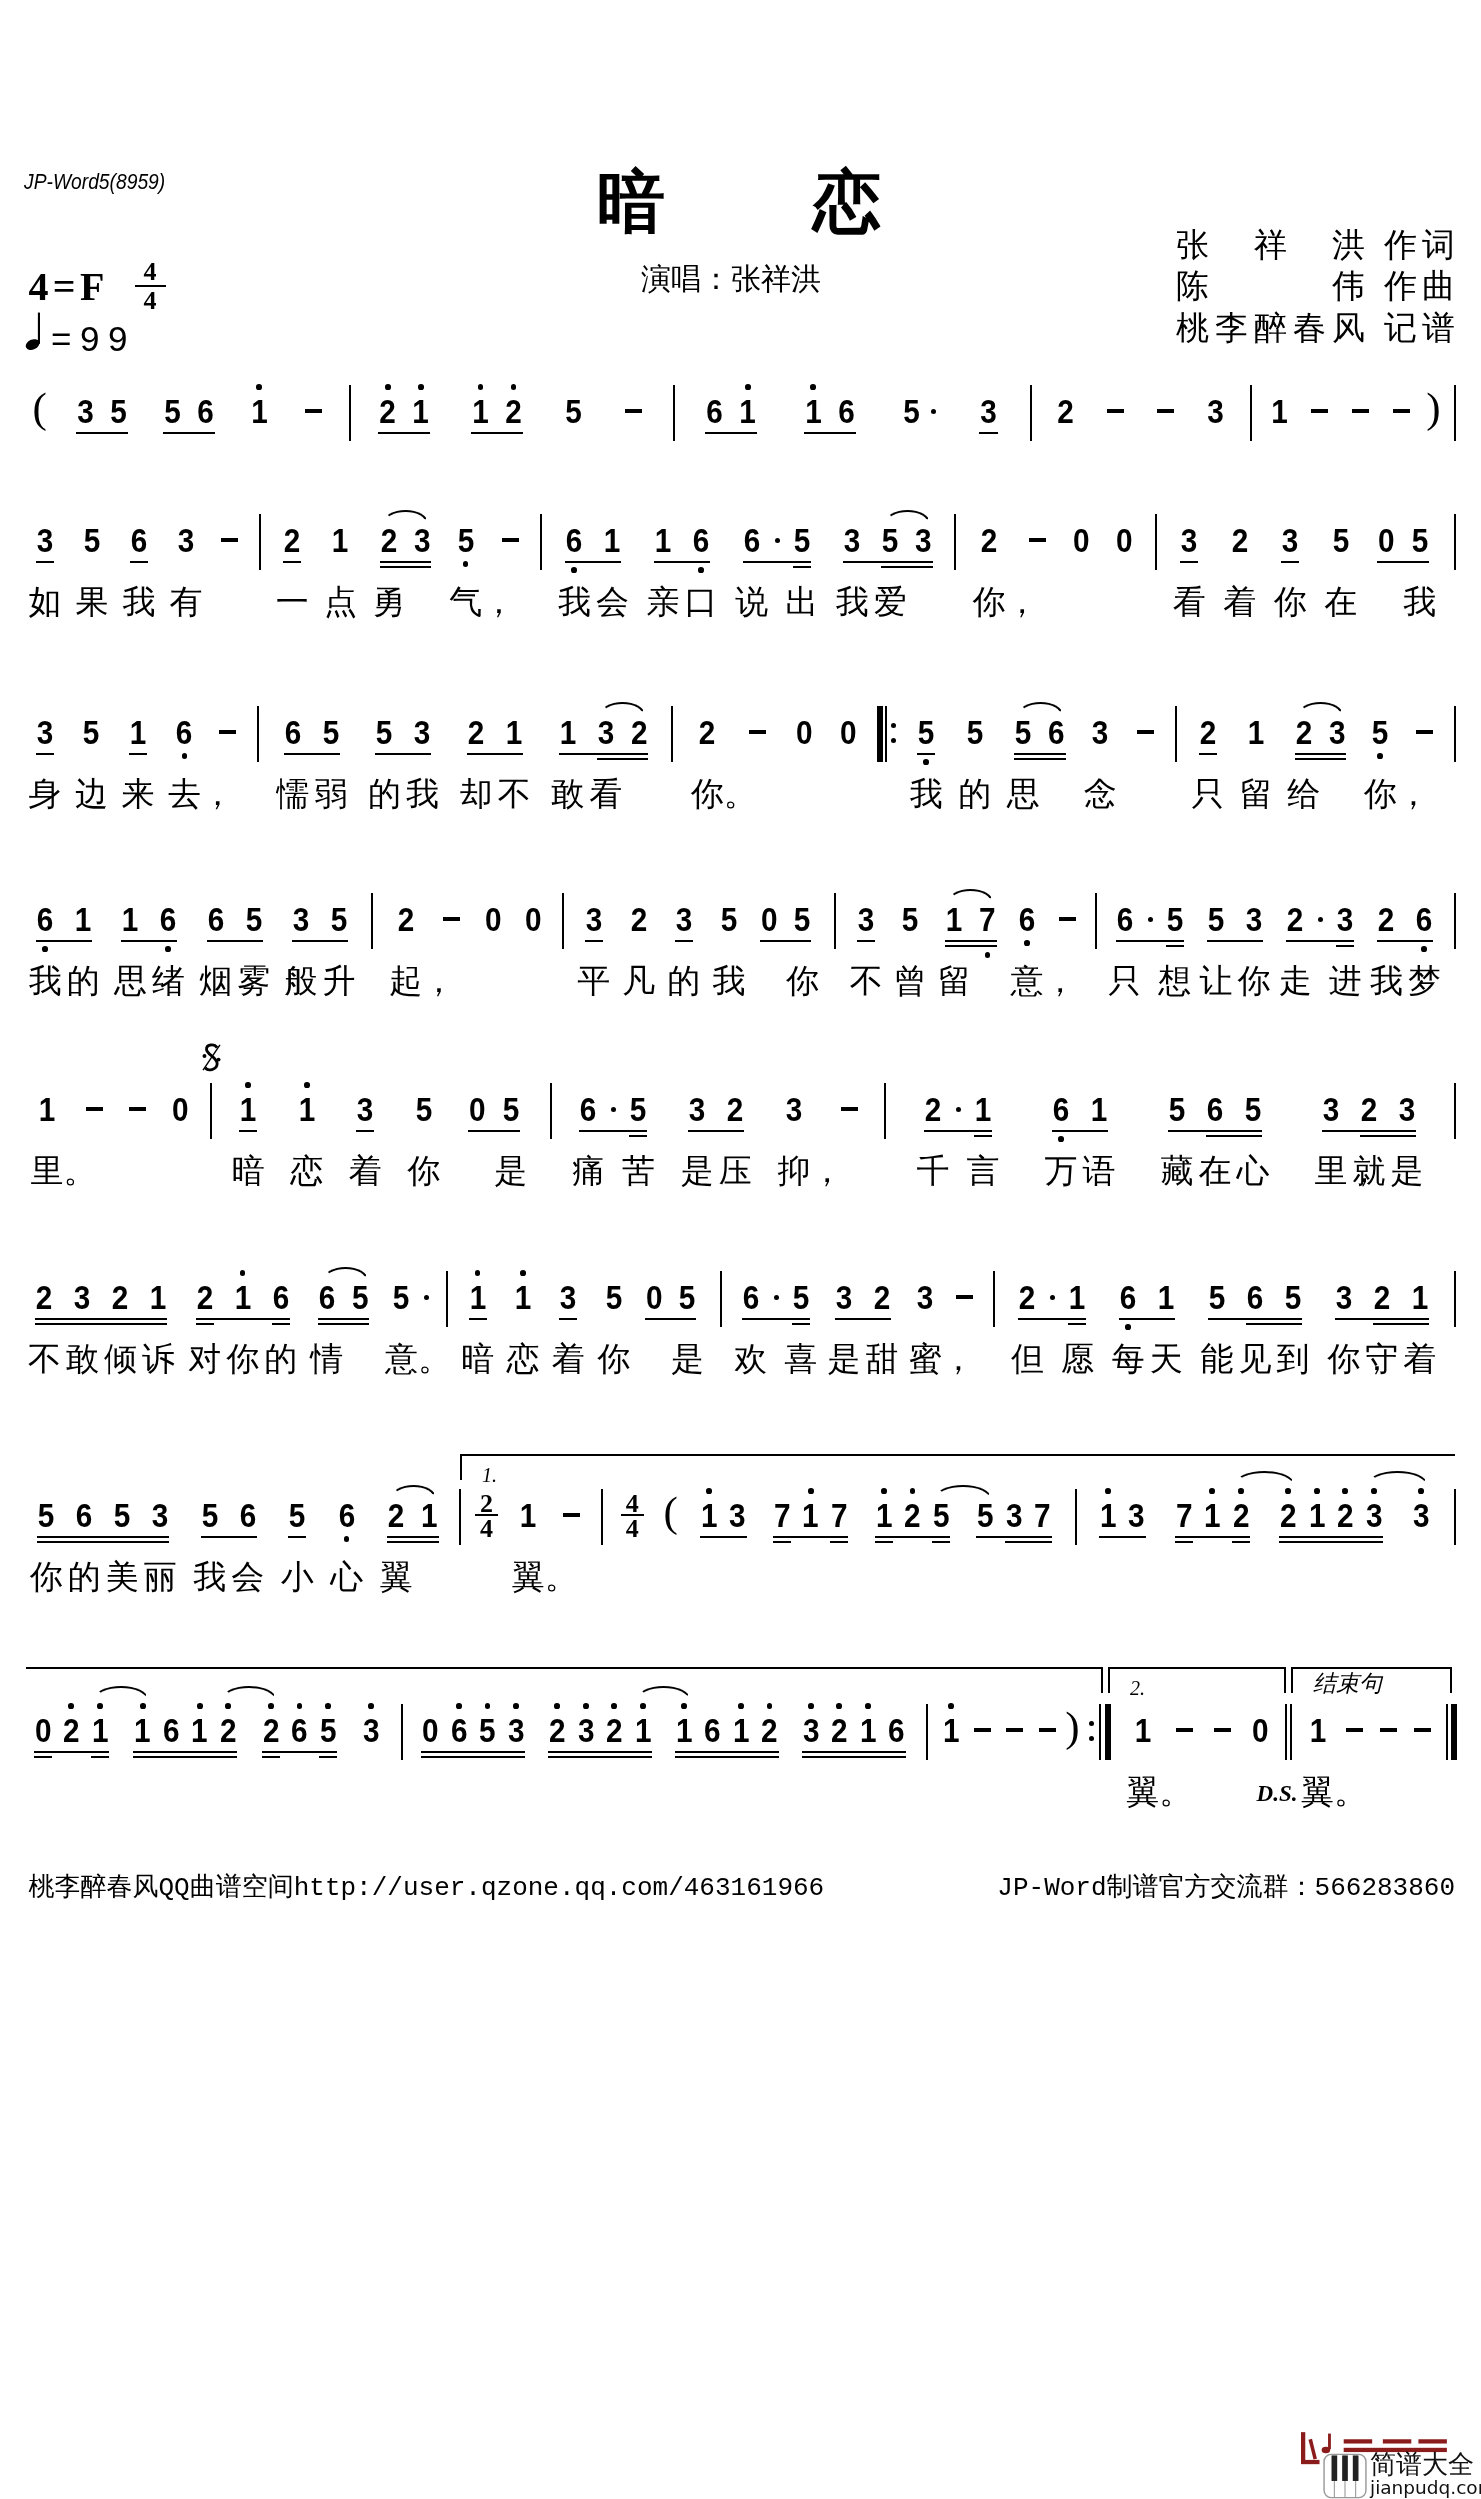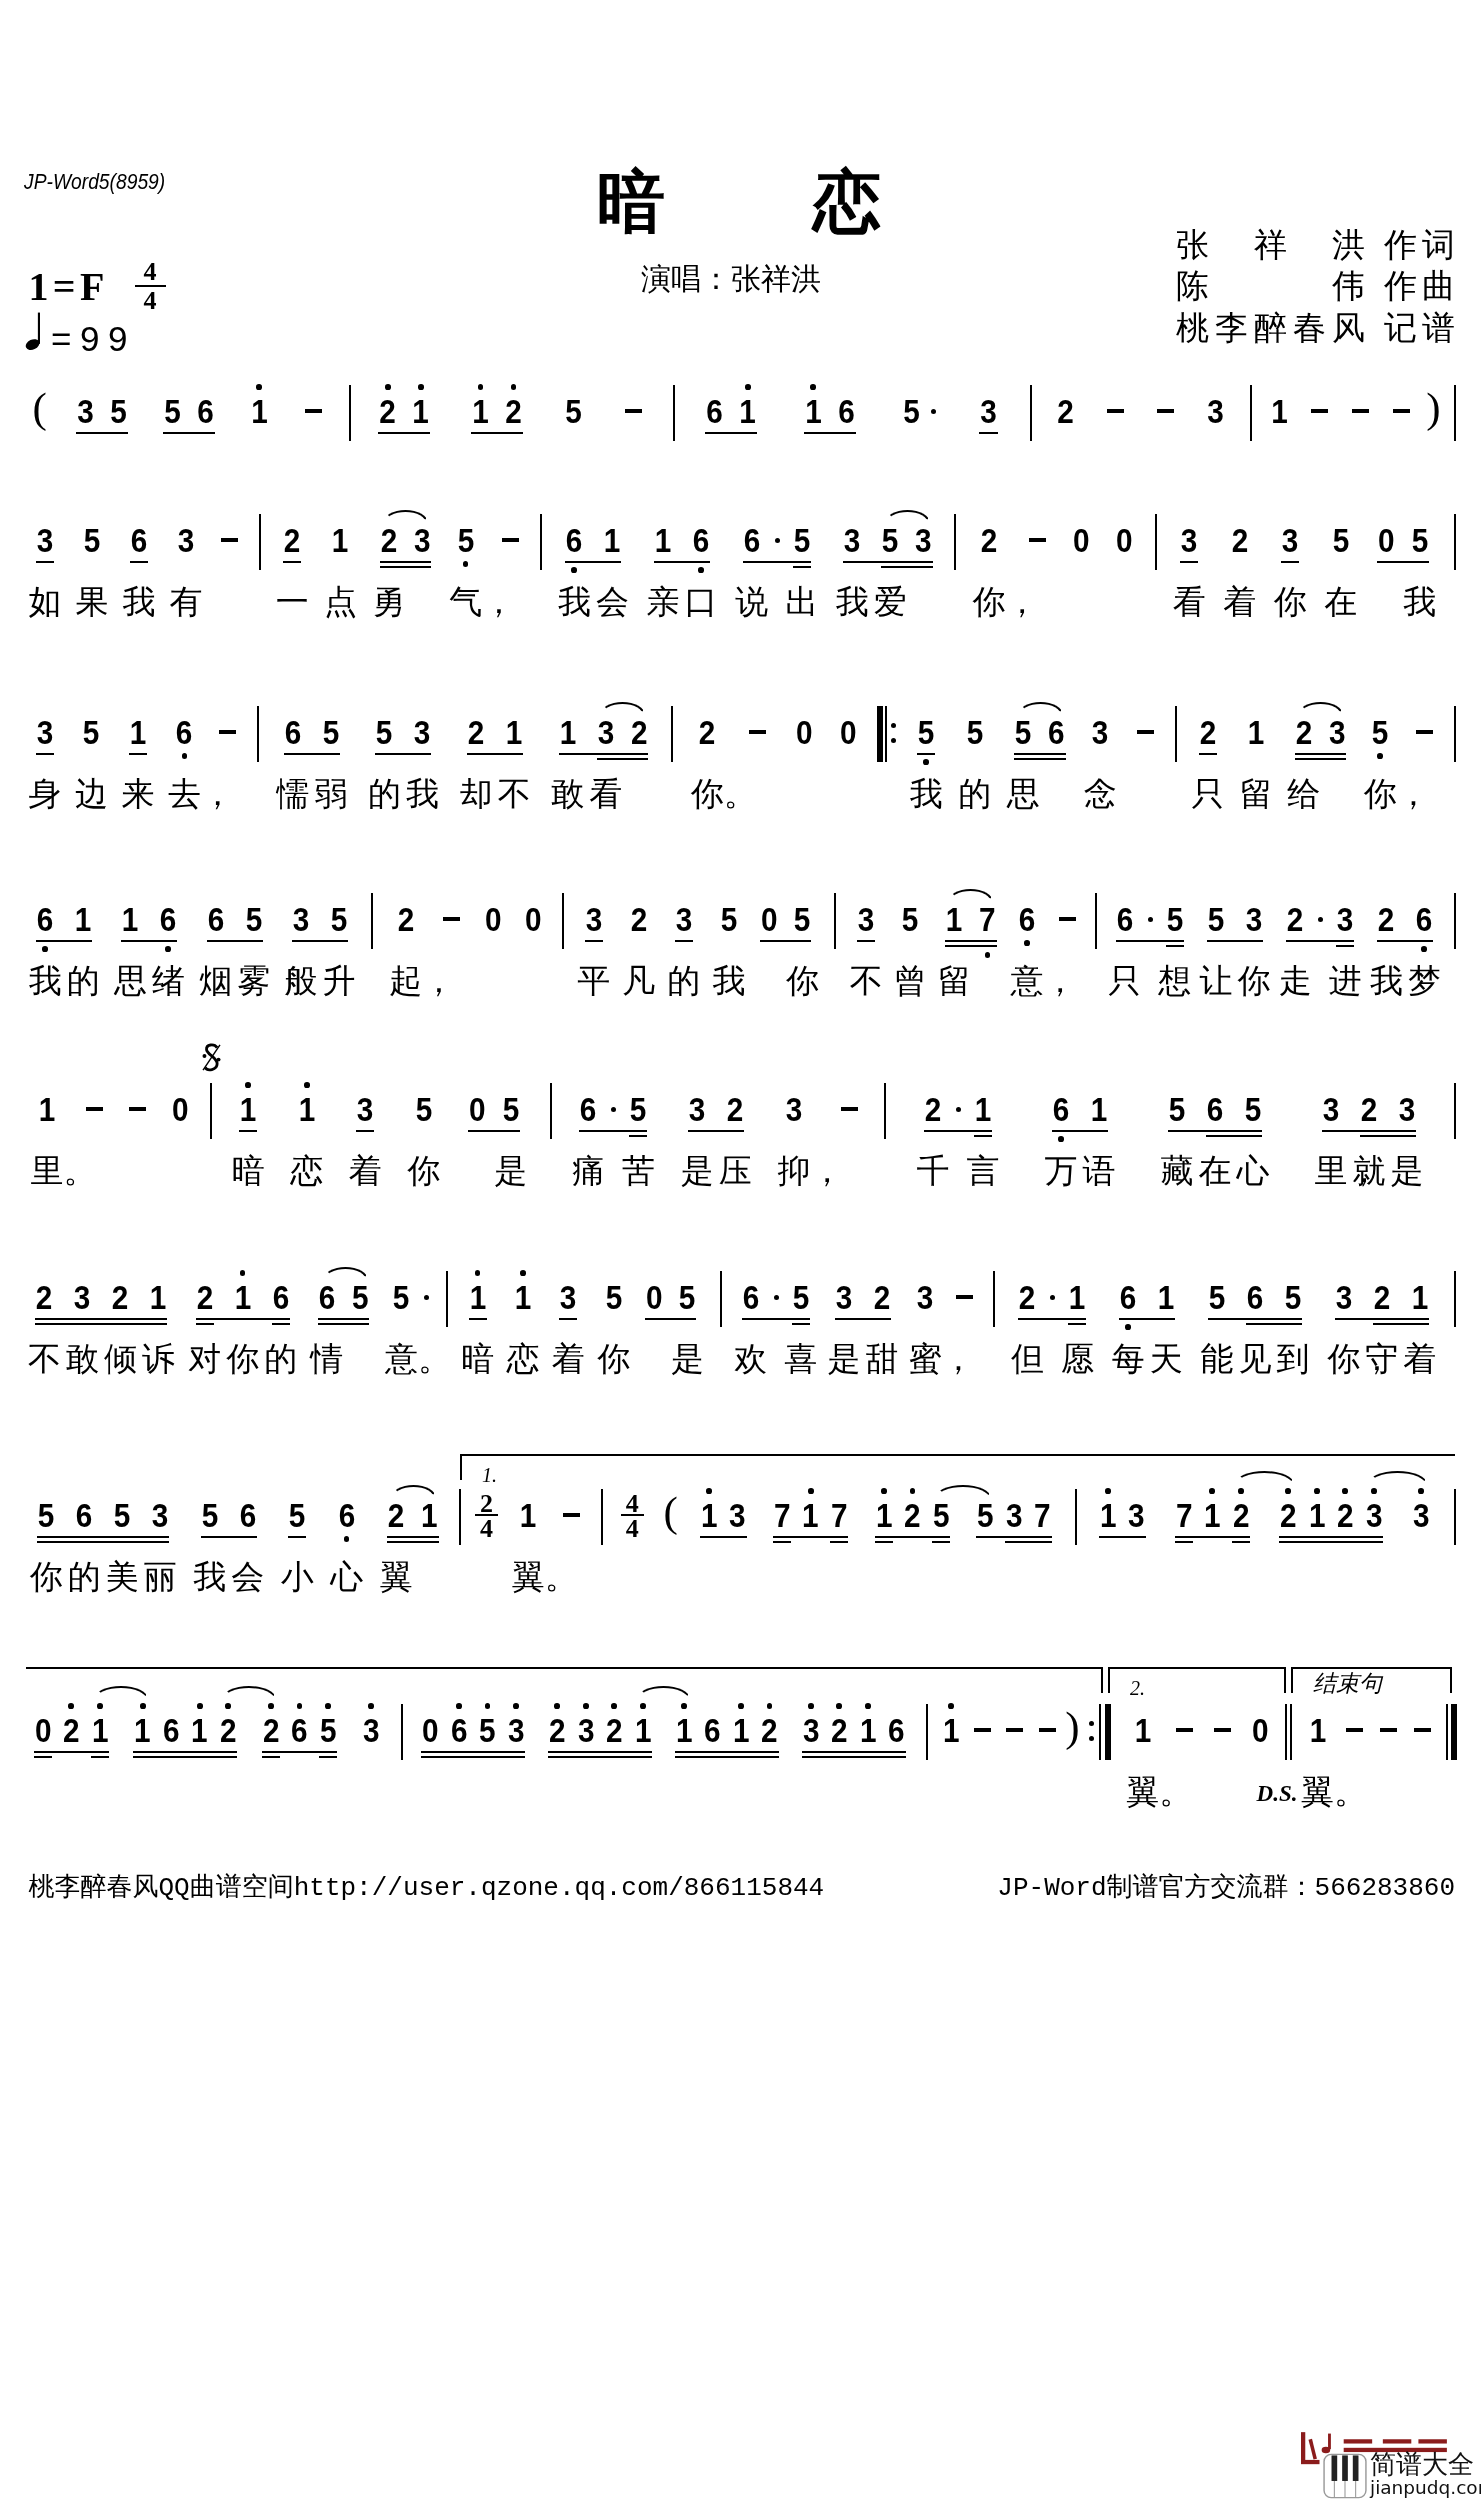--- a/index.html
+++ b/index.html
@@ -77,21 +77,21 @@
 </div>
 <div id="credit-1" class="credit">
   <span class="credit-name">陈 伟</span>
   <span class="credit-role">作曲</span>
 </div>
 <div id="credit-2" class="credit">
   <span class="credit-name">桃李醉春风</span>
   <span class="credit-role">记谱</span>
 </div>
 
-<div id="key" class="abs">1=F</div>
+<div id="key" class="abs">4=F</div>
 <div id="ts-num" class="abs">4</div>
 <div id="ts-bar" class="abs"></div>
 <div id="ts-den" class="abs">4</div>
 <div id="tempo-icon" class="abs">
   <svg width="18.5" height="43" viewBox="0 0 26 60">
       <line x1="21" y1="2" x2="21" y2="46" stroke="#000" stroke-width="3"></line>
       <ellipse cx="12" cy="47" rx="10" ry="7" transform="rotate(-25 12 47)" fill="#000"></ellipse>
     </svg>
 </div>
 <div id="tempo-val" class="abs">=99</div>
@@ -2287,21 +2287,21 @@
   <span class="volta-label">1.</span>
 </div>
 <div id="v1b" class="volta vr"></div>
 <div id="v2" class="volta vl vr">
   <span class="volta-label">2.</span>
 </div>
 <div id="v3" class="volta vl vr">
   <span class="volta-label">结束句</span>
 </div>
 
-<div id="foot-l" class="abs">桃李醉春风QQ曲谱空间http://user.qzone.qq.com/866115844</div>
+<div id="foot-l" class="abs">桃李醉春风QQ曲谱空间http://user.qzone.qq.com/463161966</div>
 <div id="foot-r" class="abs">JP-Word制谱官方交流群：566283860</div>
 
 <div id="wm">
   <div id="wm-logo">
     <svg width="153" height="43" viewBox="0 0 215 60">
       <rect x="0" y="0" width="6" height="44" fill="#8b1c1c"></rect>
       <rect x="0" y="39" width="26" height="6" fill="#8b1c1c"></rect>
       <path d="M13 10 L20 38" stroke="#8b1c1c" stroke-width="5" fill="none"></path>
       <path d="M40 2 L40 24" stroke="#8b1c1c" stroke-width="4"></path>
       <ellipse cx="35" cy="25" rx="6" ry="4.5" fill="#8b1c1c"></ellipse>

